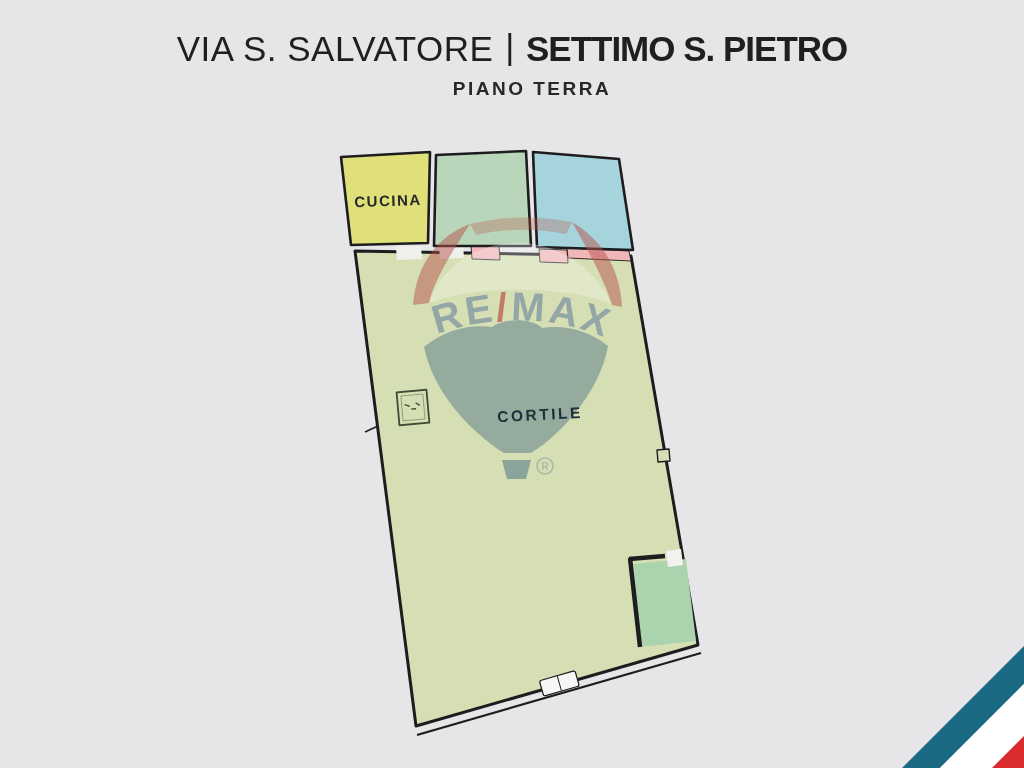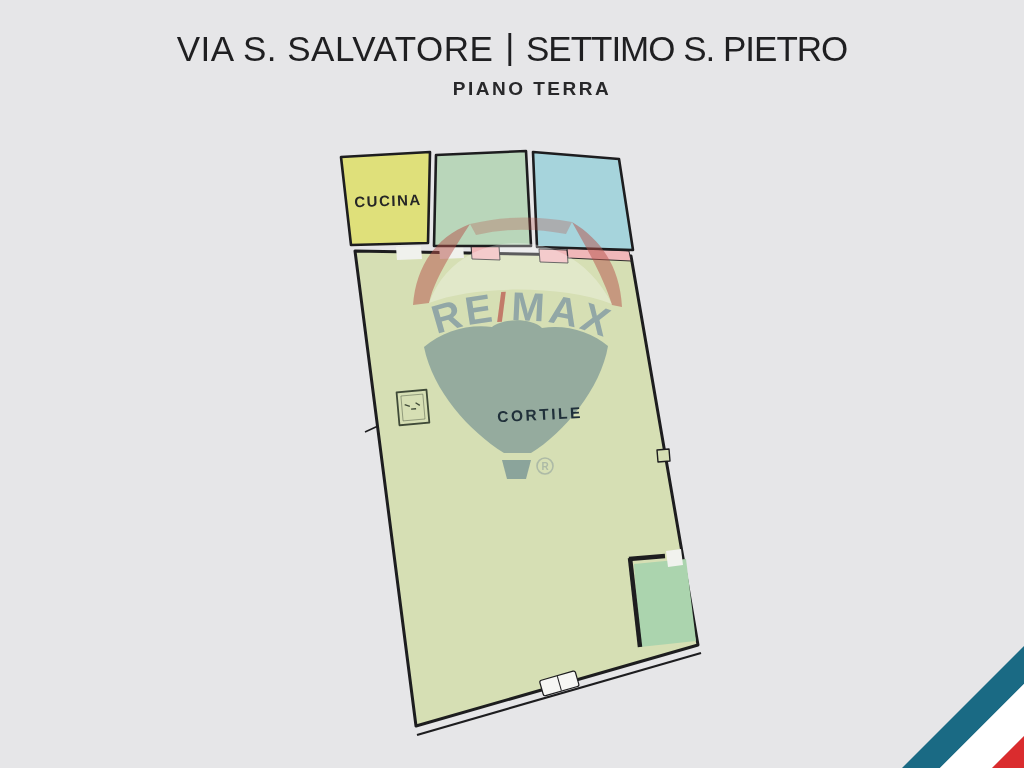--- a/index.html
+++ b/index.html
@@ -15,21 +15,21 @@
     position:absolute;top:30px;left:0;width:1024px;
     text-align:center;color:#1f1f21;z-index:5;
     user-select:none;
   }
   .main-title{
     margin:0;font-size:35px;line-height:1.1;letter-spacing:-0.5px;
     white-space:nowrap;
   }
   .main-title .street{font-weight:400;letter-spacing:0.5px;}
   .main-title .sep{font-weight:400;padding:0 12px;position:relative;top:-2px;}
-  .main-title .city{font-weight:400;letter-spacing:-1px;margin-top:8px;}
+  .main-title .city{font-weight:700;letter-spacing:-1px;margin-top:8px;}
   .sub-title{
     margin:9px 0 0 0;font-size:19px;font-weight:600;
     letter-spacing:2.5px;color:#28282a;padding-left:40px;
   }
   text{font-family:"Liberation Sans", sans-serif;}
 </style>
 </head>
 <body>
 
 <div class="page">

